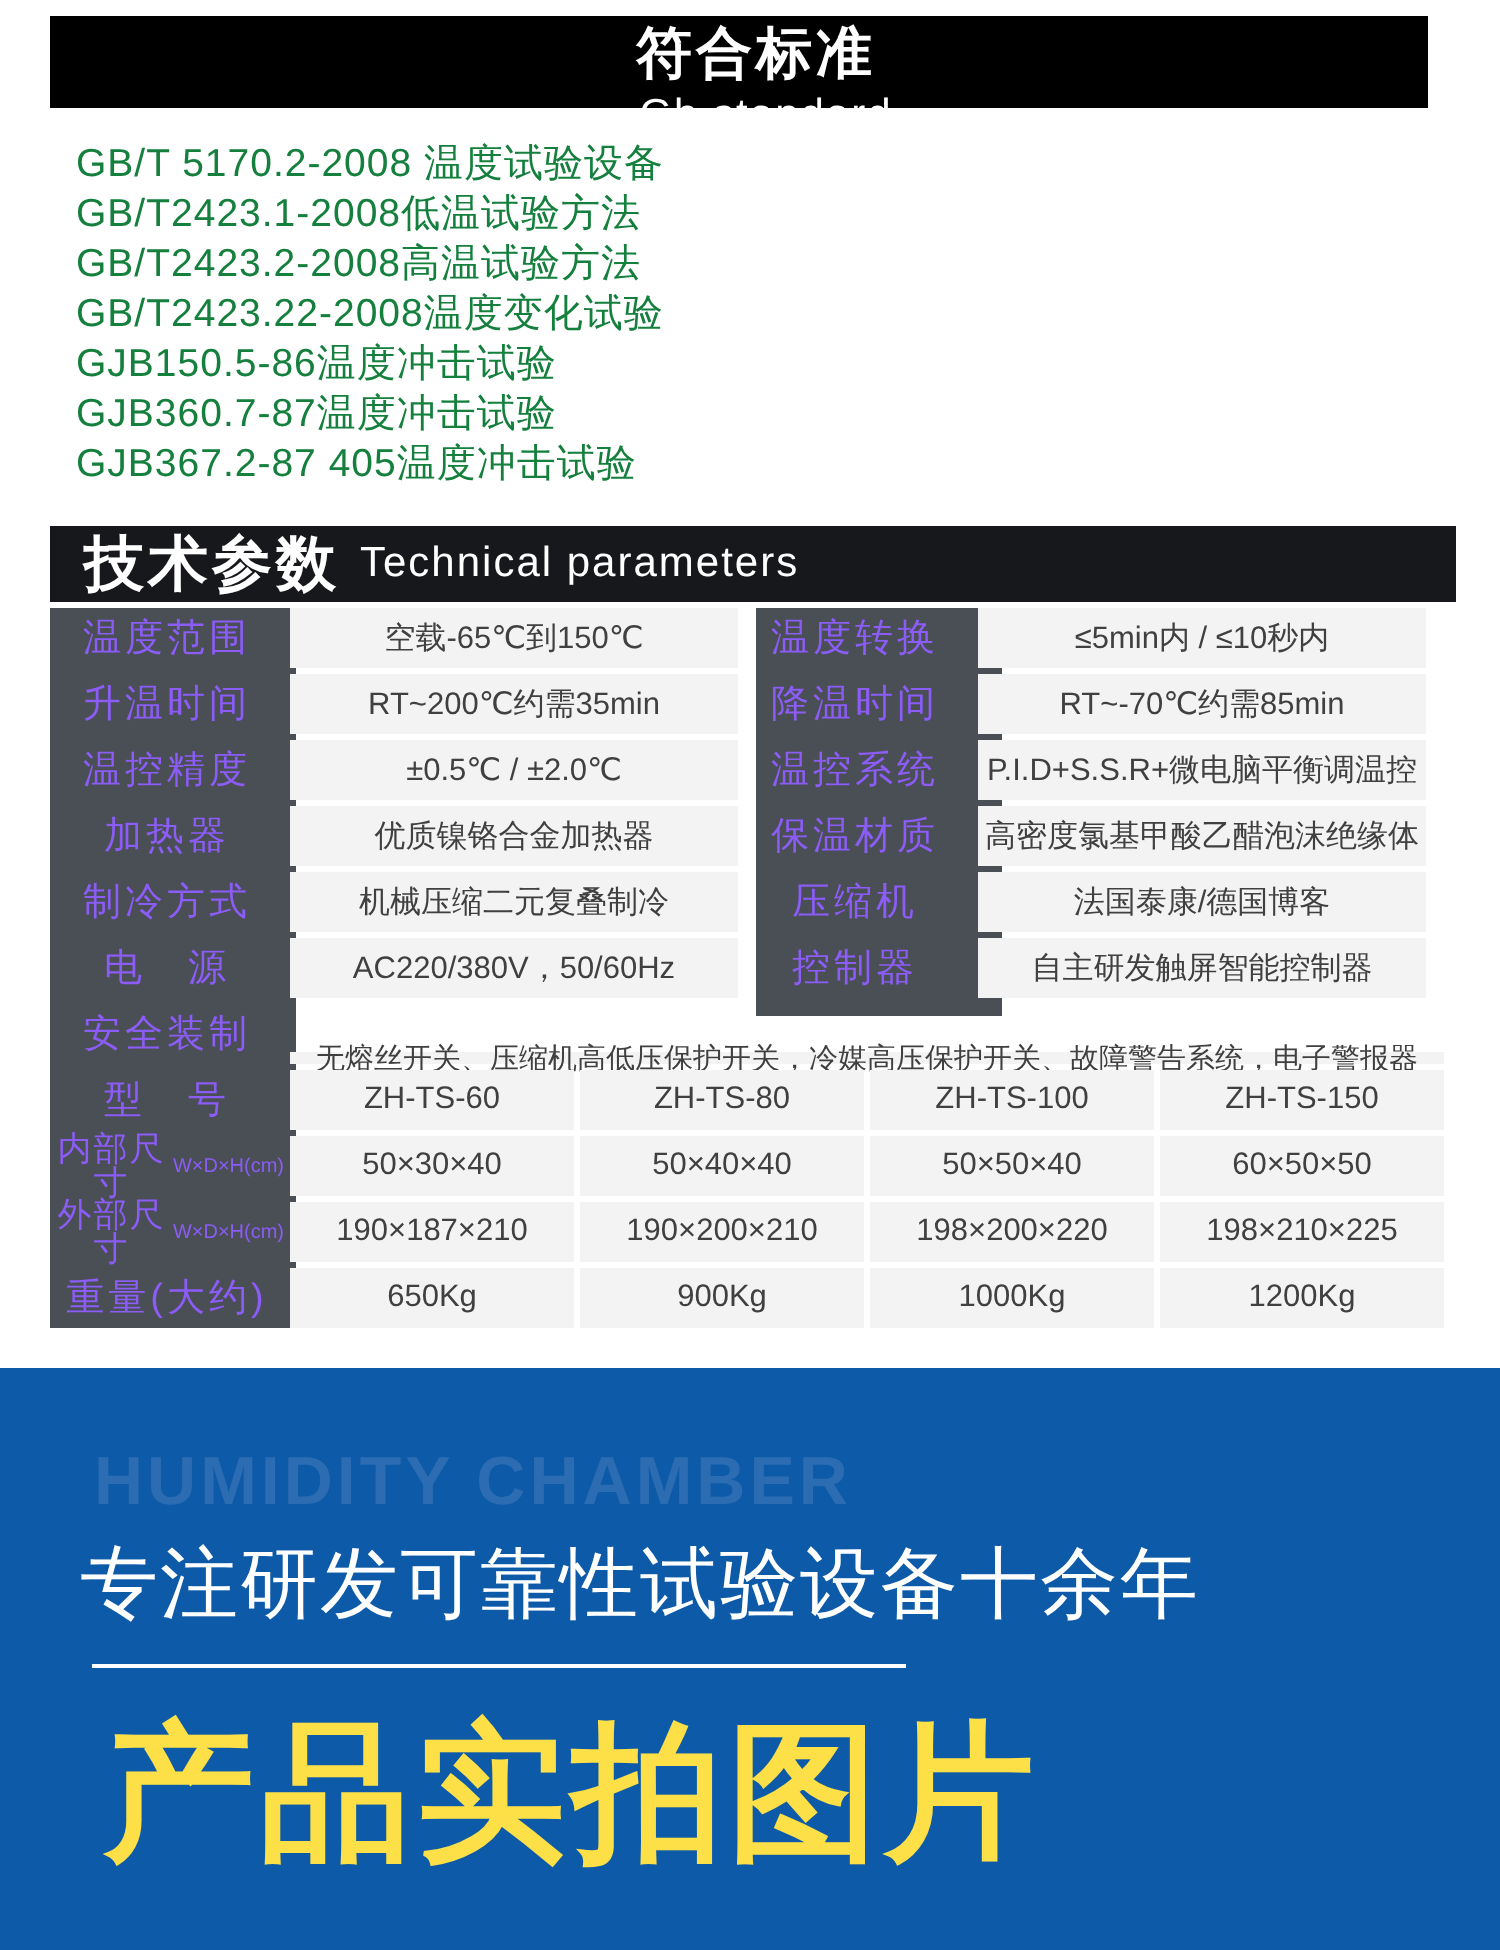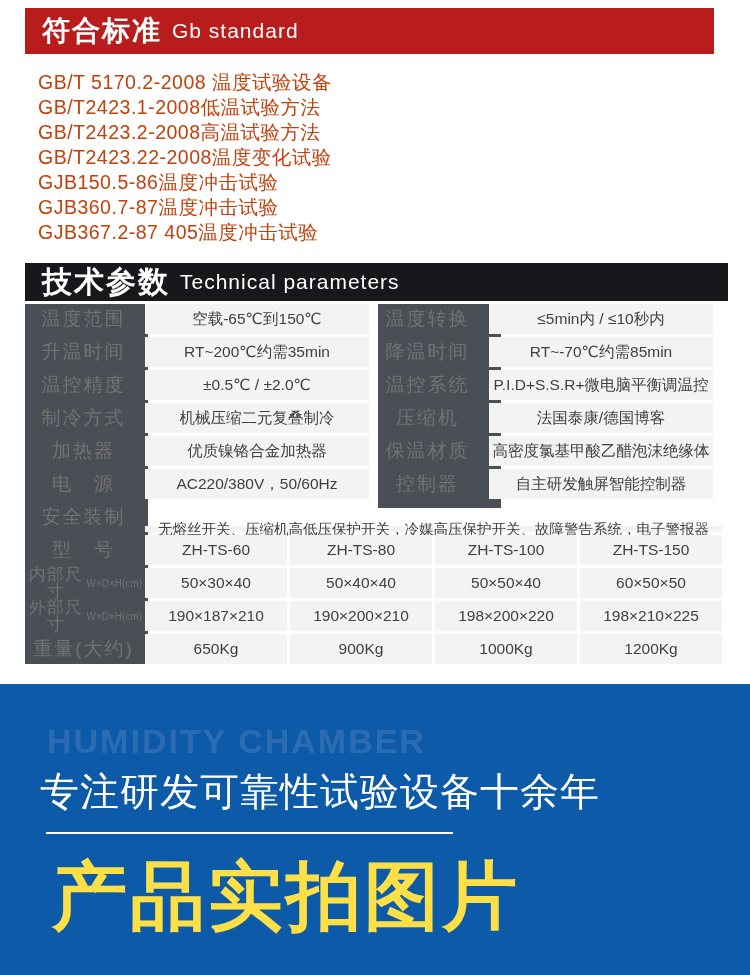--- a/index.html
+++ b/index.html
@@ -6,40 +6,40 @@
   html,body { background:#ffffff; }
   body {
     width:750px; height:975px;
     font-family:"Liberation Sans","DejaVu Sans",sans-serif;
     overflow:hidden;
   }
   .page { width:750px; height:975px; background:#ffffff; position:relative; }
 
   
   .bar { display:flex; align-items:center; color:#ffffff; padding-left:17px; }
-  .bar-standards { margin:8px 0 0 25px; width:689px; height:46px; background:#b91c1c; }
+  .bar-standards { margin:8px 0 0 25px; width:689px; height:46px; background:#000000;flex-direction:column; }
   .bar-params    { margin:18px 0 0 25px; width:703px; height:38px; background:#17181c; }
   .bar-cn { font-weight:bold; letter-spacing:2px; }
   .bar-standards .bar-cn { font-size:28px; }
   .bar-params    .bar-cn { font-size:30px; }
   .bar-en { margin-left:10px; font-size:21px; letter-spacing:1px; }
 
   
   .standards-list { list-style:none; margin:16px 0 0 38px; }
   .standards-list li {
-    font-size:19.5px; line-height:25px; color:#c2410c; letter-spacing:0.5px;
+    font-size:19.5px; line-height:25px; color:#15803d; letter-spacing:0.5px;
   }
 
   
   .spec-table { position:relative; margin:3px 0 0 25px; width:703px; }
   .strip-left { position:absolute; left:0; top:0; bottom:0; width:123px; background:#4a4e55; }
   .strip-mid  { position:absolute; left:353px; top:0; height:204px; width:123px; background:#4a4e55; }
   .trow { position:relative; display:flex; height:30px; margin-bottom:3px; }
   .cell { display:flex; align-items:center; justify-content:center; text-align:center; }
-  .lbl  { width:117px; color:#737373; font-size:19px; letter-spacing:2px; background:transparent; }
+  .lbl  { width:117px; color:#8b5cf6; font-size:19px; letter-spacing:2px; background:transparent; }
   .lbl-2line { flex-direction:row; line-height:1; letter-spacing:1px; }
   .lbl-2line .main { font-size:17px; }
   .lbl-2line .sub  { font-size:10px; letter-spacing:0; margin-top:1px; }
   .val  { background:#f3f3f4; color:#404040; font-size:15.5px; margin-left:3px; }
   .v-wide { width:224px; }
   .v-full { width:577px; font-size:14.5px;margin-top:24px; }
   .v-q    { width:142px; }
 
   
   .banner { position:absolute; left:0; top:676px; width:750px; height:299px; background:#0d5aa8; overflow:hidden; }
@@ -96,30 +96,30 @@
       <div class="cell lbl">降温时间</div>
       <div class="cell val v-wide">RT~-70℃约需85min</div>
     </div>
     <div class="trow">
       <div class="cell lbl">温控精度</div>
       <div class="cell val v-wide">±0.5℃ / ±2.0℃</div>
       <div class="cell lbl">温控系统</div>
       <div class="cell val v-wide">P.I.D+S.S.R+微电脑平衡调温控</div>
     </div>
     <div class="trow">
+      <div class="cell lbl">加热器</div>
+      <div class="cell val v-wide">优质镍铬合金加热器</div>
+      <div class="cell lbl">保温材质</div>
+      <div class="cell val v-wide">高密度氯基甲酸乙醋泡沫绝缘体</div>
+    </div>
+    <div class="trow">
       <div class="cell lbl">制冷方式</div>
       <div class="cell val v-wide">机械压缩二元复叠制冷</div>
       <div class="cell lbl">压缩机</div>
       <div class="cell val v-wide">法国泰康/德国博客</div>
-    </div>
-    <div class="trow">
-      <div class="cell lbl">加热器</div>
-      <div class="cell val v-wide">优质镍铬合金加热器</div>
-      <div class="cell lbl">保温材质</div>
-      <div class="cell val v-wide">高密度氯基甲酸乙醋泡沫绝缘体</div>
     </div>
     <div class="trow">
       <div class="cell lbl">电　源</div>
       <div class="cell val v-wide">AC220/380V，50/60Hz</div>
       <div class="cell lbl">控制器</div>
       <div class="cell val v-wide">自主研发触屏智能控制器</div>
     </div>
 
     <div class="trow">
       <div class="cell lbl">安全装制</div>

